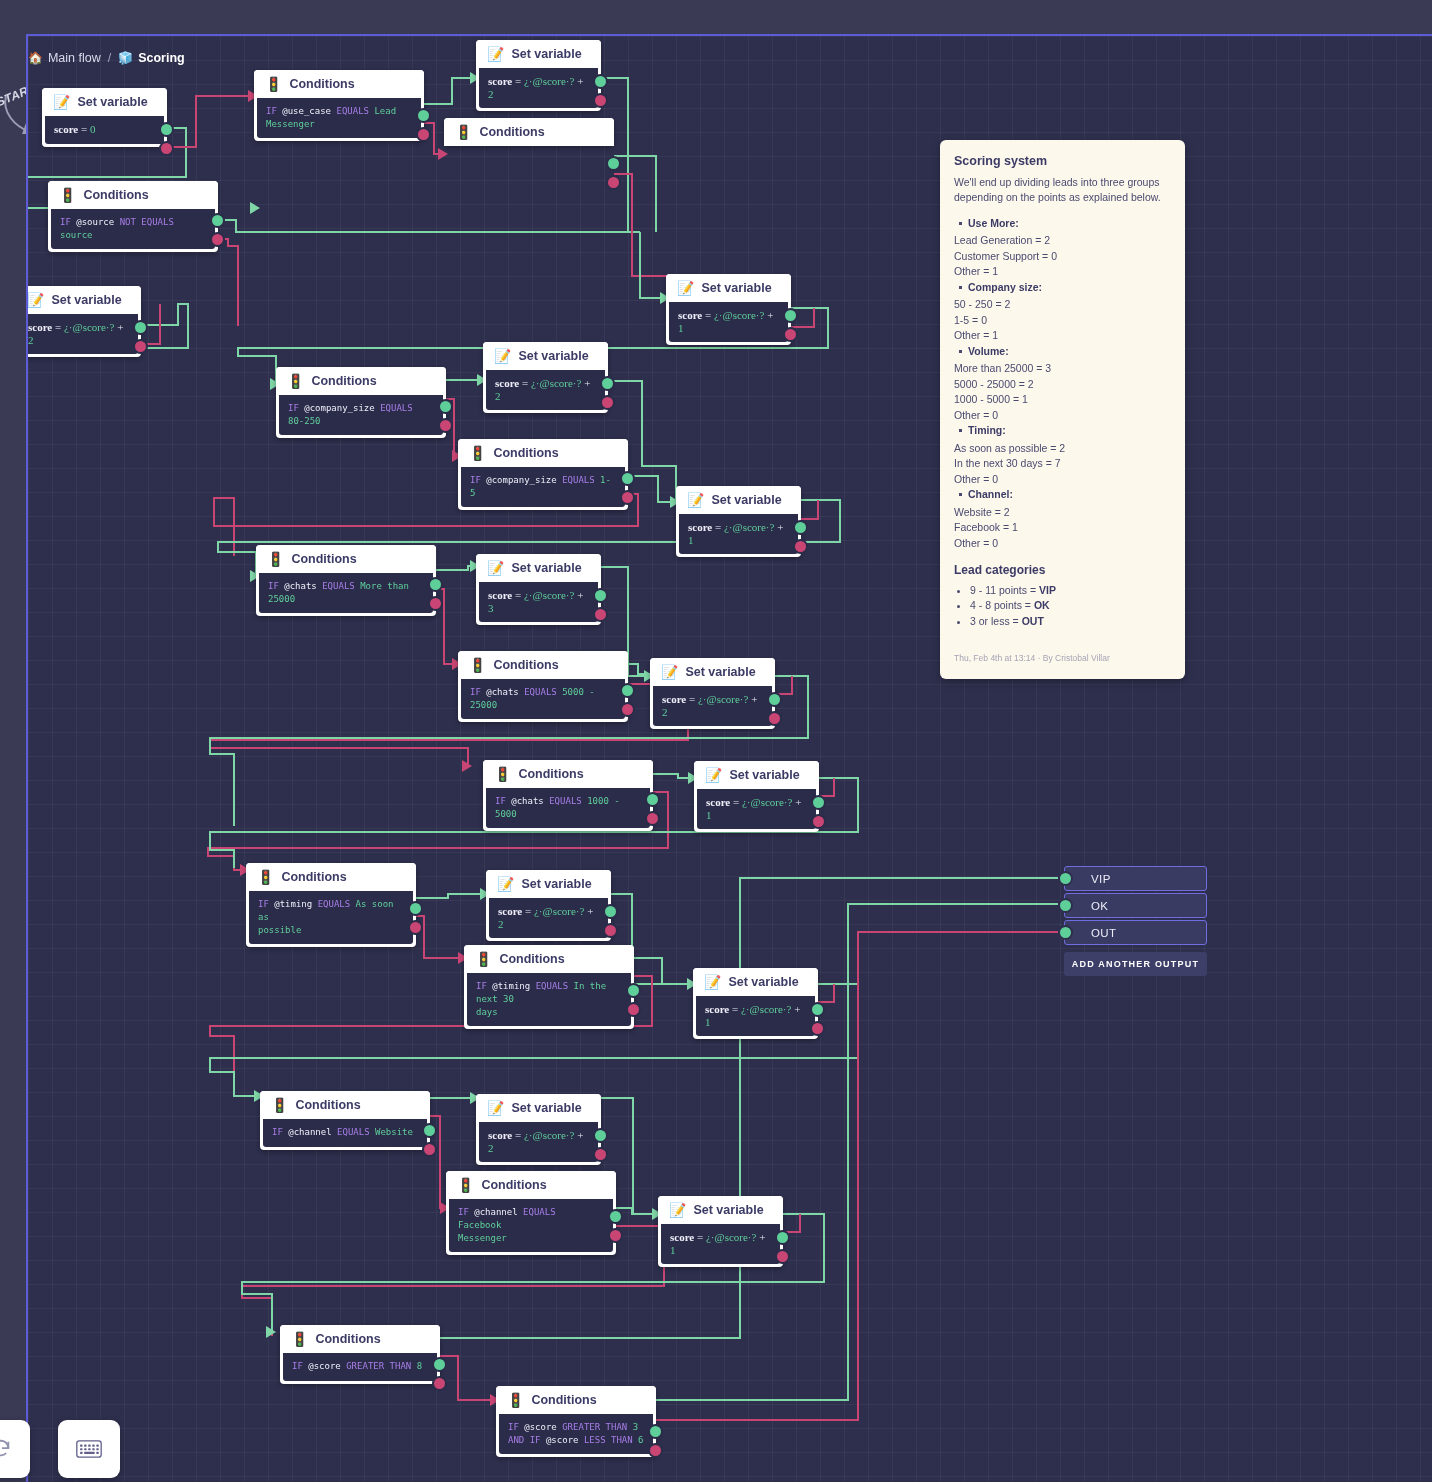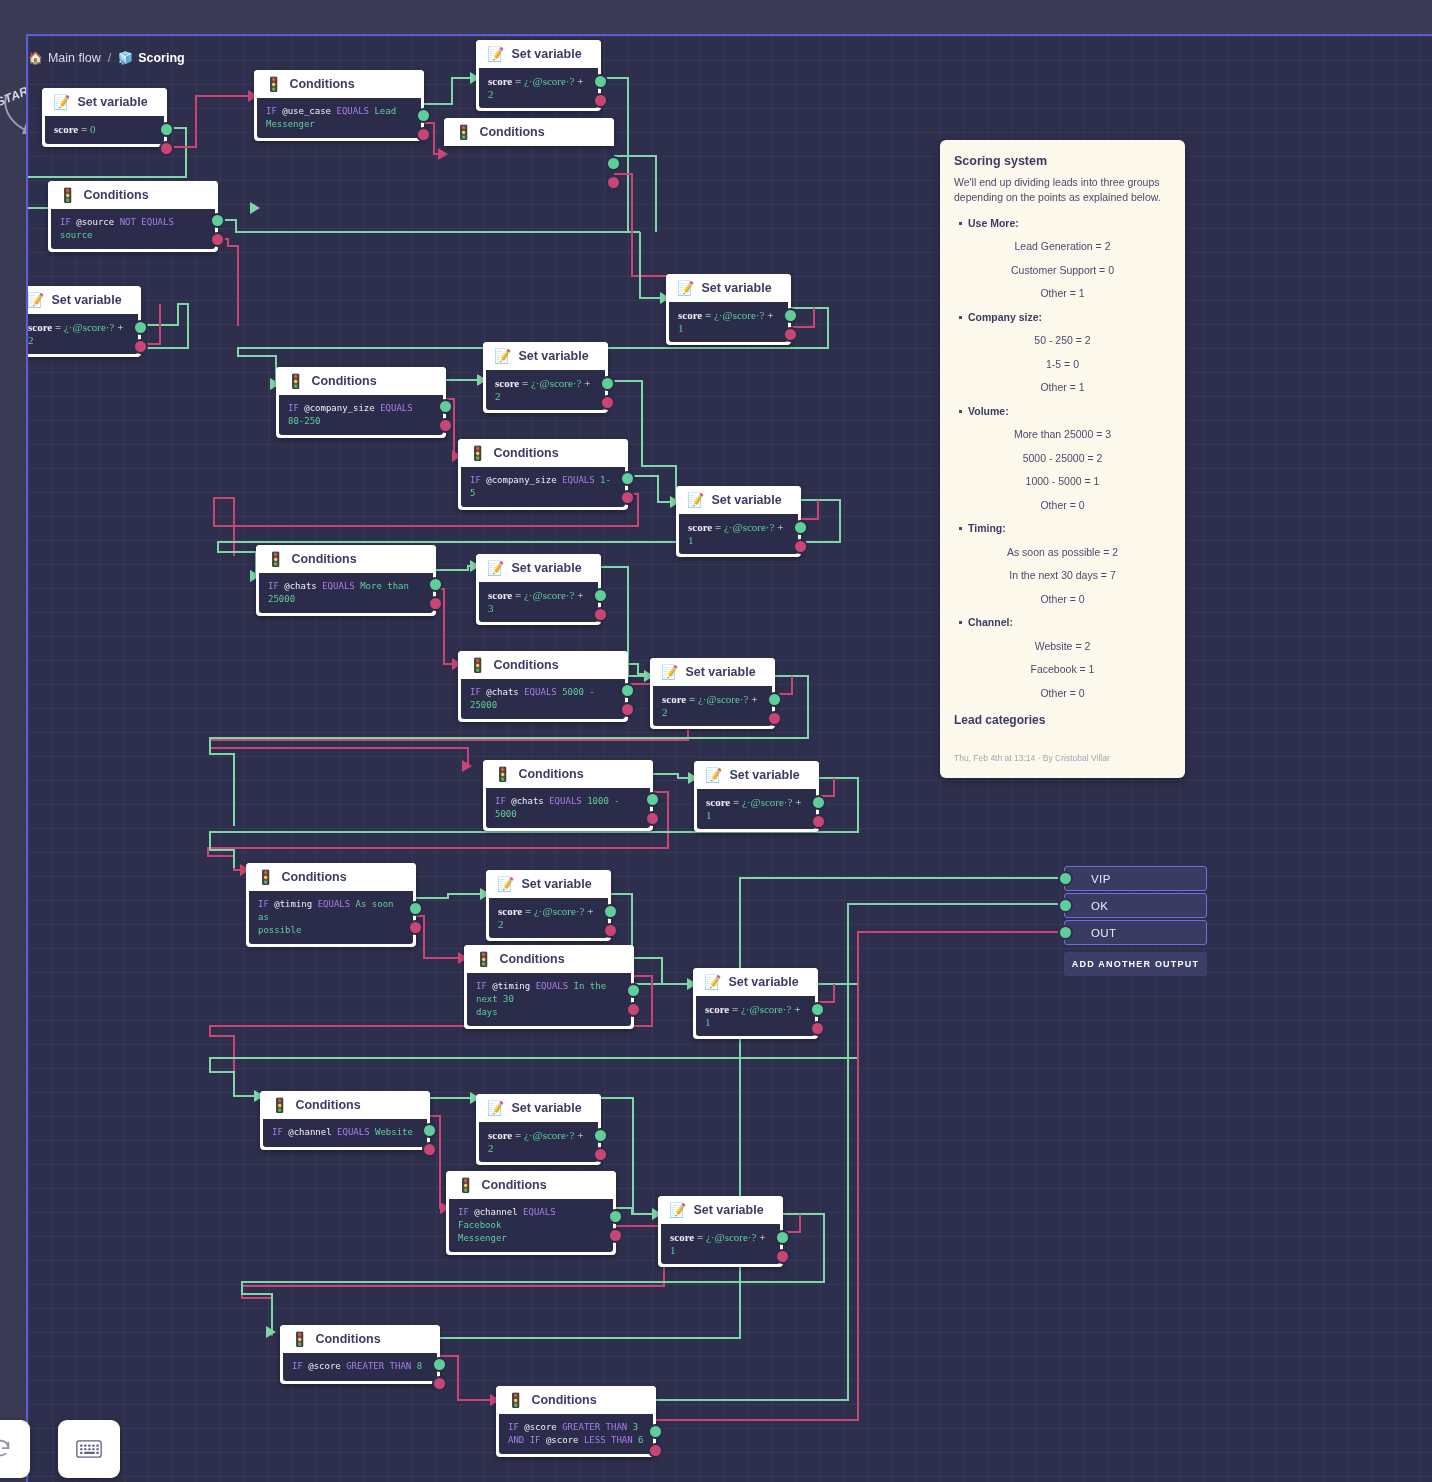--- a/index.html
+++ b/index.html
@@ -176,21 +176,21 @@
     color: #3b3b66;
     position: relative;
   }
   #info-panel .sect::before {
     content: "";
     position: absolute;
     left: -9px; top: 6px;
     width: 3px; height: 3px;
     background: #4a4a70;
   }
-  #info-panel .line { margin: 8px; text-align: center; }
+  #info-panel .line { margin: 0; }
   #info-panel h4 {
     margin: 12px 0 4px 0;
     font-size: 12px;
     color: #3b3b66;
     font-weight: bold;
   }
   #info-panel ul { margin: 0; padding-left: 16px; }
   #info-panel li { margin: 0; }
   #info-panel li b { color: #3b3b66; }
   #info-panel .meta {
@@ -710,20 +710,25 @@
           <div class="sect">Timing:</div>
           <div class="line">As soon as possible = 2</div>
           <div class="line">In the next 30 days = 7</div>
           <div class="line">Other = 0</div>
           <div class="sect">Channel:</div>
           <div class="line">Website = 2</div>
           <div class="line">Facebook = 1</div>
           <div class="line">Other = 0</div>
         </div>
       <h4>Lead categories</h4>
+      <ul id="info-categories">
+          <li>9 - 11 points = <b>VIP</b></li>
+          <li>4 - 8 points = <b>OK</b></li>
+          <li>3 or less = <b>OUT</b></li>
+        </ul>
       <div class="meta">Thu, Feb 4th at 13:14 · By Cristobal Villar</div>
     </div>
 
   </div>
 
   <div class="fab" id="fab-undo">
     <svg width="22" height="22" viewBox="0 0 24 24" fill="none" stroke="#9192ad" stroke-width="2">
       <path d="M20 11a8 8 0 1 0-2.3 5.6"></path>
       <polyline points="20,4 20,11 13,11"></polyline>
     </svg>

